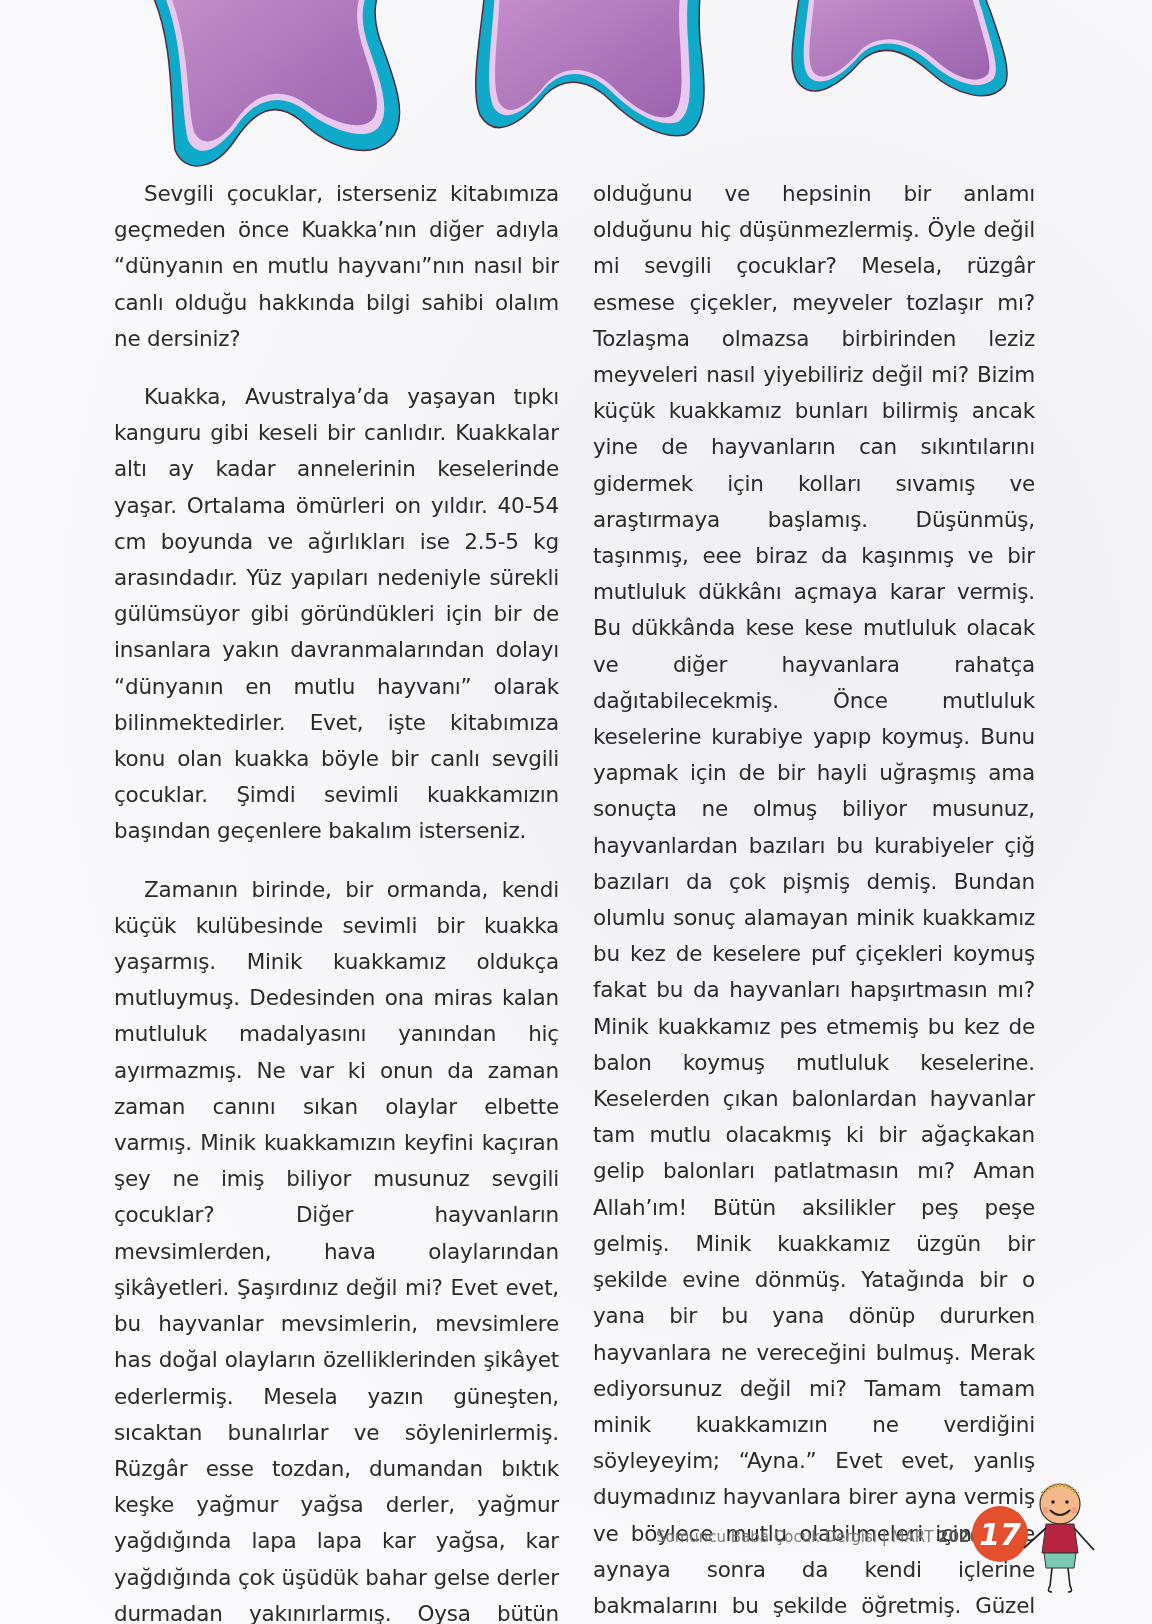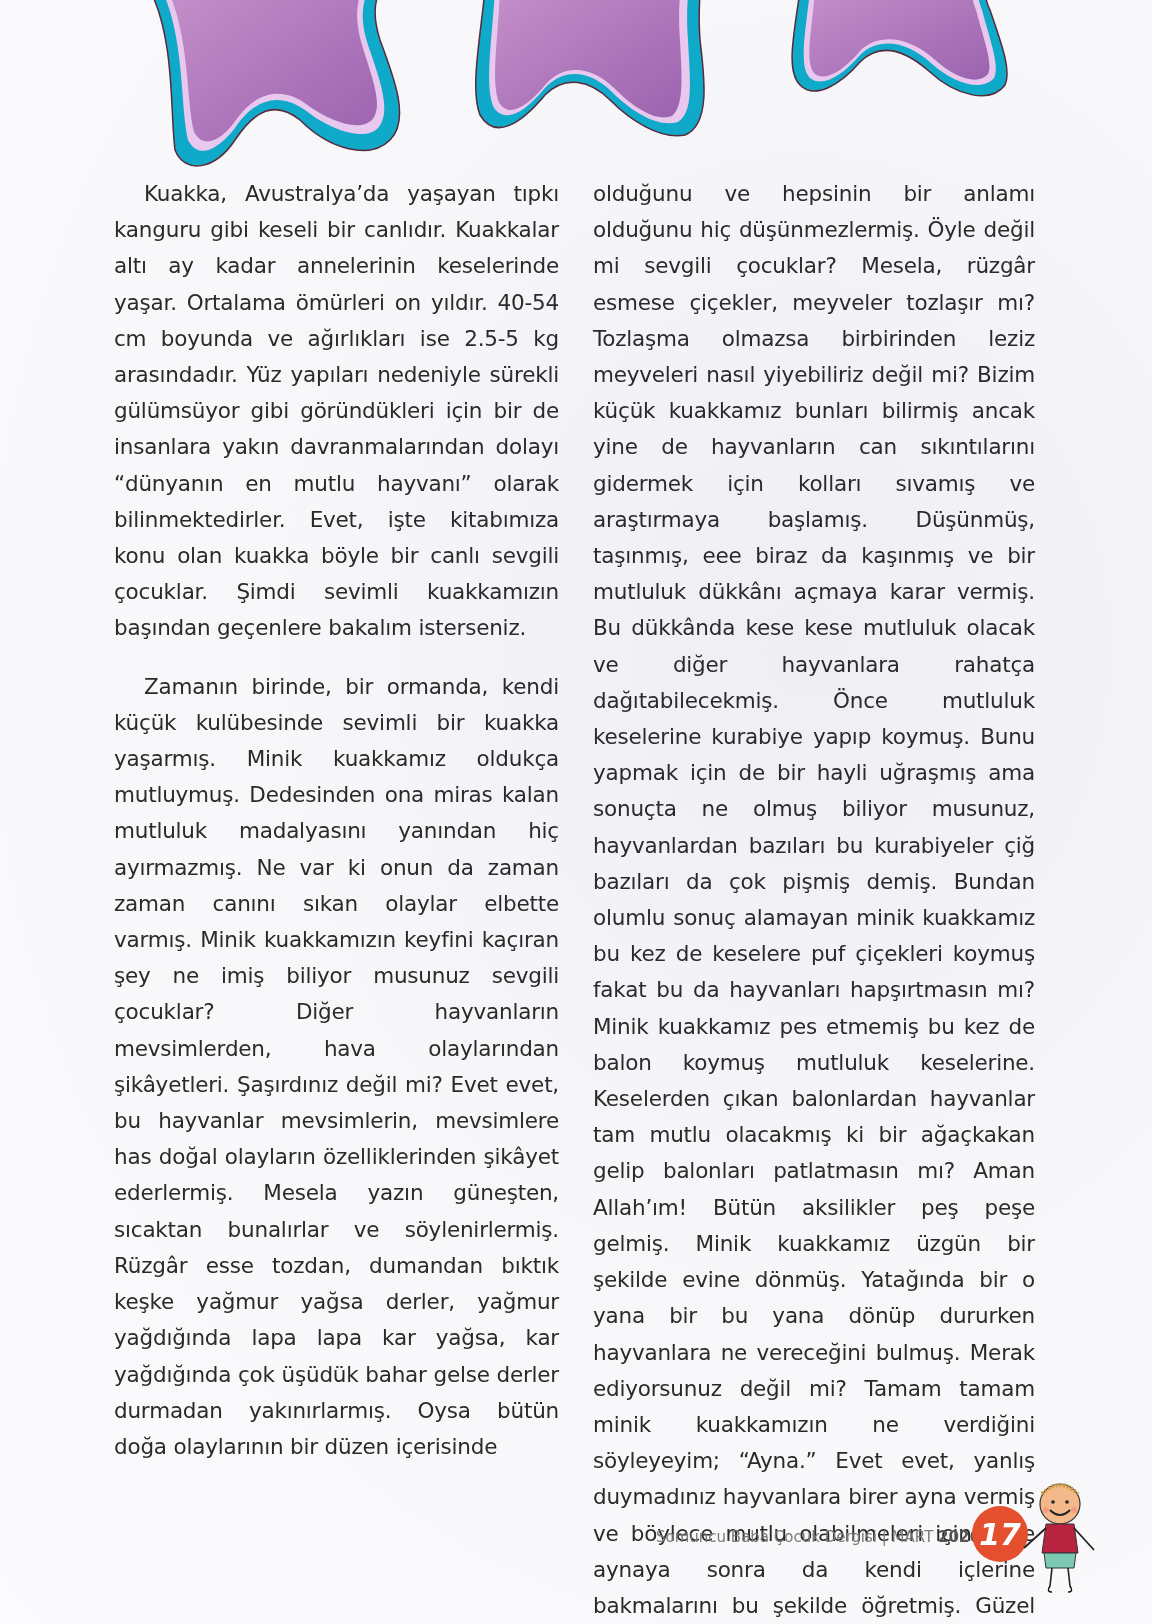--- a/index.html
+++ b/index.html
@@ -54,20 +54,21 @@
     <path d="M500 -10 C498 40 490 86 500 104 C510 118 528 106 546 84 C566 62 594 68 614 88 C634 108 656 122 672 116 C684 106 682 78 680 40 C678 15 680 0 680 -10 Z" fill="url(#sf)"></path>
   </g>
   <g>
     <path d="M800 -10 C795 30 785 70 800 85 C815 100 840 85 860 62 C880 42 905 50 930 72 C955 95 990 105 1005 85 C1012 70 1000 40 990 10 C985 0 985 -5 985 -10 Z" fill="#0fa9c9" stroke="#5a2a3a" stroke-width="1.5"></path>
     <path d="M810 -10 C806 30 798 66 810 78 C822 88 842 76 860 55 C880 36 908 42 932 64 C955 84 982 92 994 78 C1000 66 990 40 982 10 C978 0 978 -5 978 -10 Z" fill="#e8c8ee"></path>
     <path d="M815 -10 C812 30 804 64 815 74 C826 82 844 70 861 50 C881 32 910 38 934 59 C955 78 978 86 988 74 C993 64 984 40 976 10 C972 0 972 -5 972 -10 Z" fill="url(#sf)"></path>
   </g>
 </svg>
 
 <div class="column col-left">
+  <p>Sevgili çocuklar, isterseniz kitabımıza geçmeden önce Kuakka’nın diğer adıyla “dünyanın en mutlu hayvanı”nın nasıl bir canlı olduğu hakkında bilgi sahibi olalım ne dersiniz?</p>
   <p>Kuakka, Avustralya’da yaşayan tıpkı kanguru gibi keseli bir canlıdır. Kuakkalar altı ay kadar annelerinin keselerinde yaşar. Ortalama ömürleri on yıldır. 40-54 cm boyunda ve ağırlıkları ise 2.5-5 kg arasındadır. Yüz yapıları nedeniyle sürekli gülümsüyor gibi göründükleri için bir de insanlara yakın davranmalarından dolayı “dünyanın en mutlu hayvanı” olarak bilinmektedirler. Evet, işte kitabımıza konu olan kuakka böyle bir canlı sevgili çocuklar. Şimdi sevimli kuakkamızın başından geçenlere bakalım isterseniz.</p>
   <p>Zamanın birinde,  bir ormanda, kendi küçük kulübesinde sevimli bir kuakka yaşarmış. Minik kuakkamız oldukça mutluymuş. Dedesinden ona miras kalan mutluluk madalyasını yanından hiç ayırmazmış. Ne var ki onun da zaman zaman canını sıkan olaylar elbette varmış. Minik kuakkamızın keyfini kaçıran şey ne imiş biliyor musunuz sevgili çocuklar? Diğer hayvanların mevsimlerden, hava olaylarından şikâyetleri. Şaşırdınız değil mi? Evet evet, bu hayvanlar mevsimlerin, mevsimlere has doğal olayların özelliklerinden şikâyet ederlermiş. Mesela yazın güneşten, sıcaktan bunalırlar ve söylenirlermiş. Rüzgâr esse tozdan, dumandan bıktık keşke yağmur yağsa derler, yağmur yağdığında lapa lapa kar yağsa, kar yağdığında çok üşüdük bahar gelse derler durmadan yakınırlarmış. Oysa bütün doğa olaylarının bir düzen içerisinde</p>
 </div>
 
 <div class="column col-right">
   <p class="no-indent">olduğunu ve hepsinin bir anlamı olduğunu hiç düşünmezlermiş. Öyle değil mi sevgili çocuklar? Mesela, rüzgâr esmese çiçekler, meyveler tozlaşır mı? Tozlaşma olmazsa birbirinden leziz meyveleri nasıl yiyebiliriz değil mi? Bizim küçük kuakkamız bunları bilirmiş ancak yine de hayvanların can sıkıntılarını gidermek için kolları sıvamış ve araştırmaya başlamış. Düşünmüş, taşınmış, eee biraz da kaşınmış ve bir mutluluk dükkânı açmaya karar vermiş. Bu dükkânda kese kese mutluluk olacak ve diğer hayvanlara rahatça dağıtabilecekmiş. Önce mutluluk keselerine kurabiye yapıp koymuş. Bunu yapmak için de bir hayli uğraşmış ama sonuçta ne olmuş biliyor musunuz, hayvanlardan bazıları bu kurabiyeler çiğ bazıları da çok pişmiş demiş. Bundan olumlu sonuç alamayan minik kuakkamız bu kez de keselere puf çiçekleri koymuş fakat bu da hayvanları hapşırtmasın mı? Minik kuakkamız pes etmemiş bu kez de balon koymuş mutluluk keselerine. Keselerden çıkan balonlardan hayvanlar tam mutlu olacakmış ki bir ağaçkakan gelip balonları patlatmasın mı? Aman Allah’ım! Bütün aksilikler peş peşe gelmiş. Minik kuakkamız üzgün bir şekilde evine dönmüş. Yatağında bir o yana bir bu yana dönüp dururken hayvanlara ne vereceğini bulmuş. Merak ediyorsunuz değil mi? Tamam tamam minik kuakkamızın ne verdiğini söyleyeyim; “Ayna.” Evet evet, yanlış duymadınız hayvanlara birer ayna vermiş ve böylece mutlu olabilmeleri için önce aynaya sonra da kendi içlerine bakmalarını bu şekilde öğretmiş. Güzel bir formül ne dersiniz? İyi okumalar...</p>
 </div>
 
 <div class="footer">
   <span>Somuncu Baba Çocuk Dergisi | MART </span><span class="year">2026</span>

